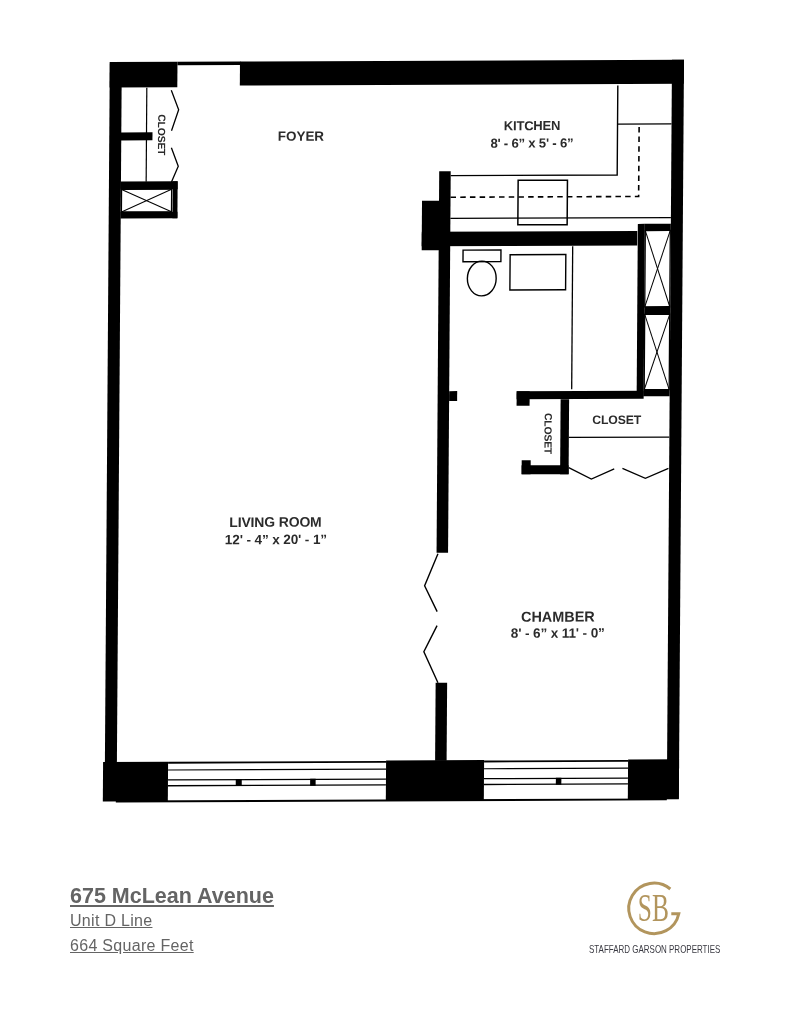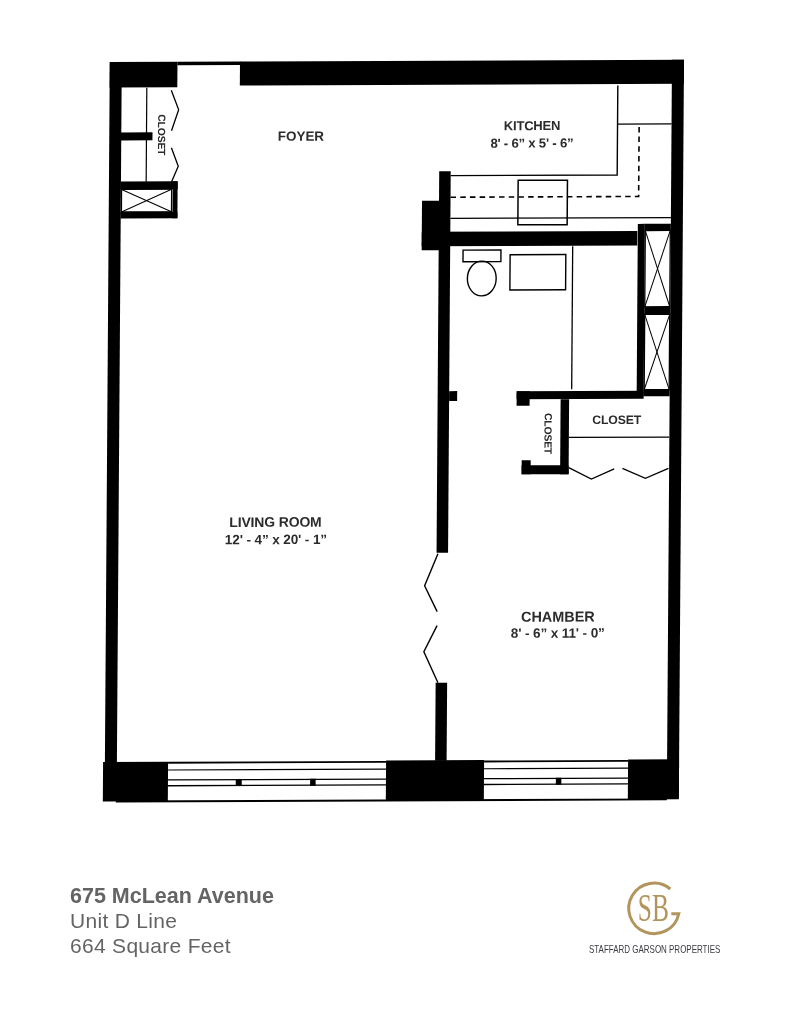--- a/index.html
+++ b/index.html
@@ -1,22 +1,22 @@
 <!DOCTYPE html>
 <html><head>
 <meta charset="utf-8">
 <style>
   html,body{margin:0;padding:0;background:#ffffff;}
   body{width:791px;height:1024px;position:relative;overflow:hidden;
        font-family:"Liberation Sans",sans-serif;}
   svg text{font-family:"Liberation Sans",sans-serif;}
   .lbl{font-weight:bold;fill:#2b2b2b;}
-  .addr{position:absolute;left:70px;top:882px;color:#15803d;filter:grayscale(100%);}
+  .addr{position:absolute;left:70px;top:882px;color:#15803d;filter:grayscale(100%);text-decoration:underline;}
   .addr .l1{font-size:21.5px;font-weight:bold;line-height:25.5px;letter-spacing:0px;position:relative;top:1.8px;}
-  .addr .l2{font-size:21px;line-height:25.4px;letter-spacing:0.3px;}
+  .addr .l2{font-size:16px;line-height:25.4px;letter-spacing:0.3px;}
   .brokername{position:absolute;left:589px;top:942.6px;color:#3a3a42;
       font-size:11px;letter-spacing:0px;white-space:nowrap;transform:scaleX(0.725);transform-origin:0 0;}
 </style>
 </head>
 <body>
 
 <svg width="791" height="1024" viewBox="0 0 791 1024" style="position:absolute;left:0;top:0;filter:grayscale(100%)">
 <g transform="matrix(1,-0.004,-0.007,1,0.43,0.44)">
 
 <rect x="109.8" y="62" width="12" height="700" fill="#000"></rect>

